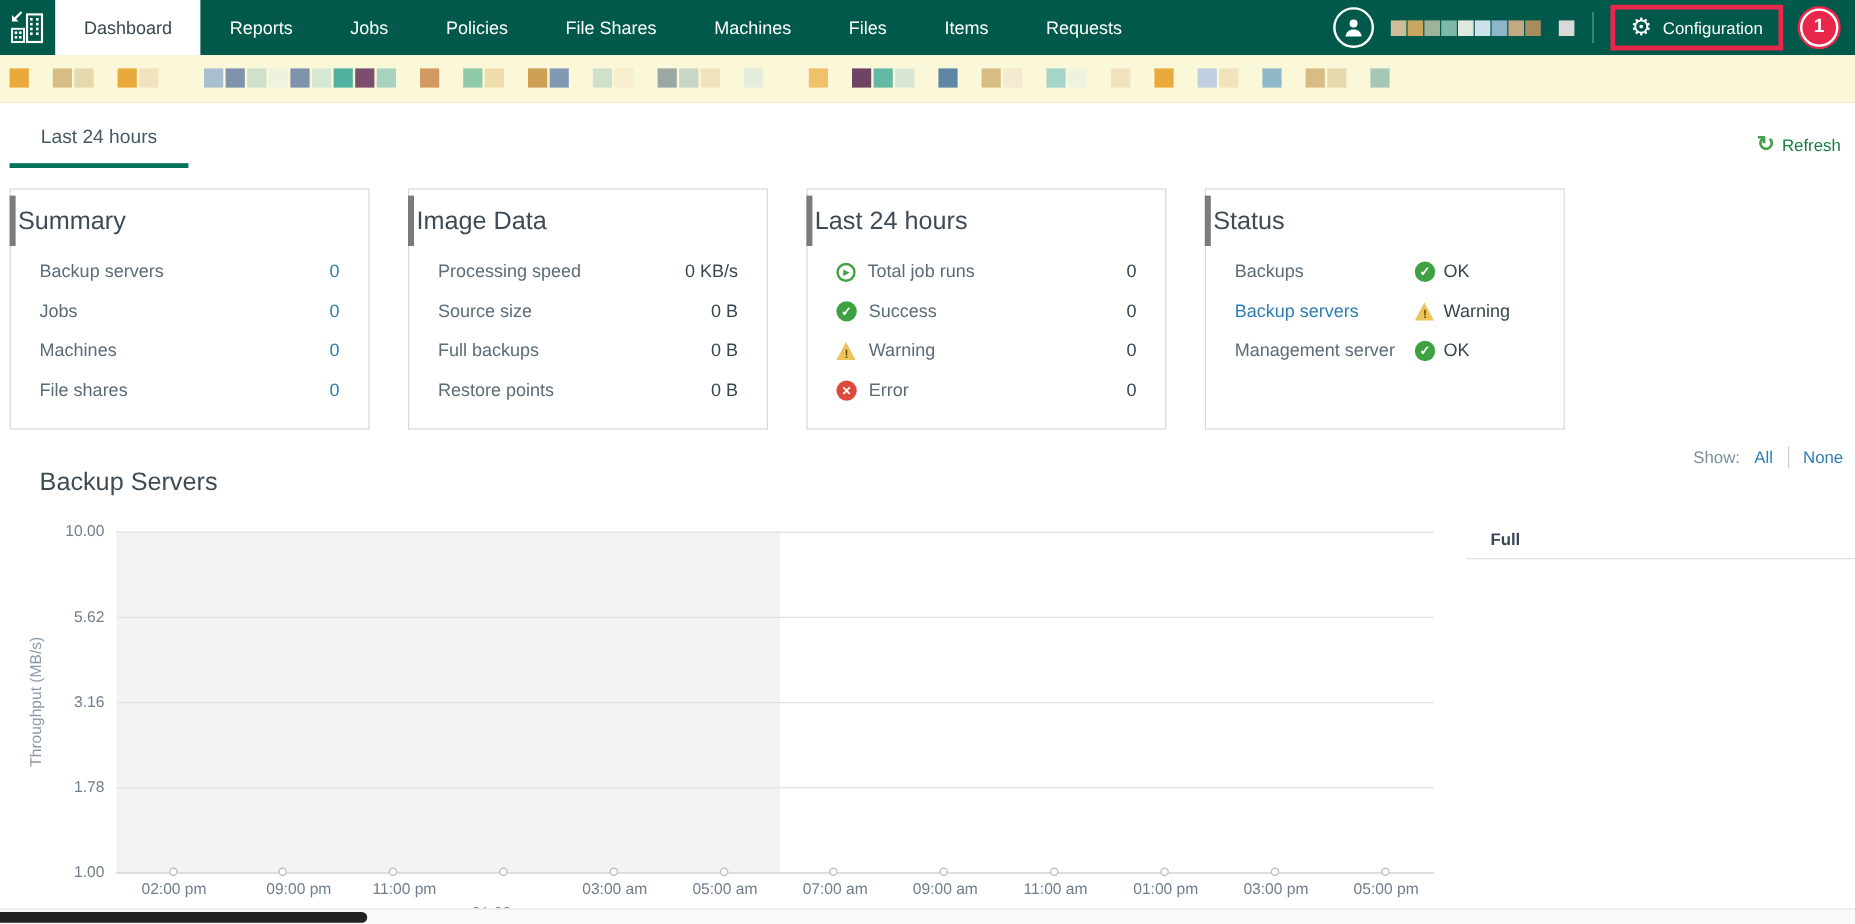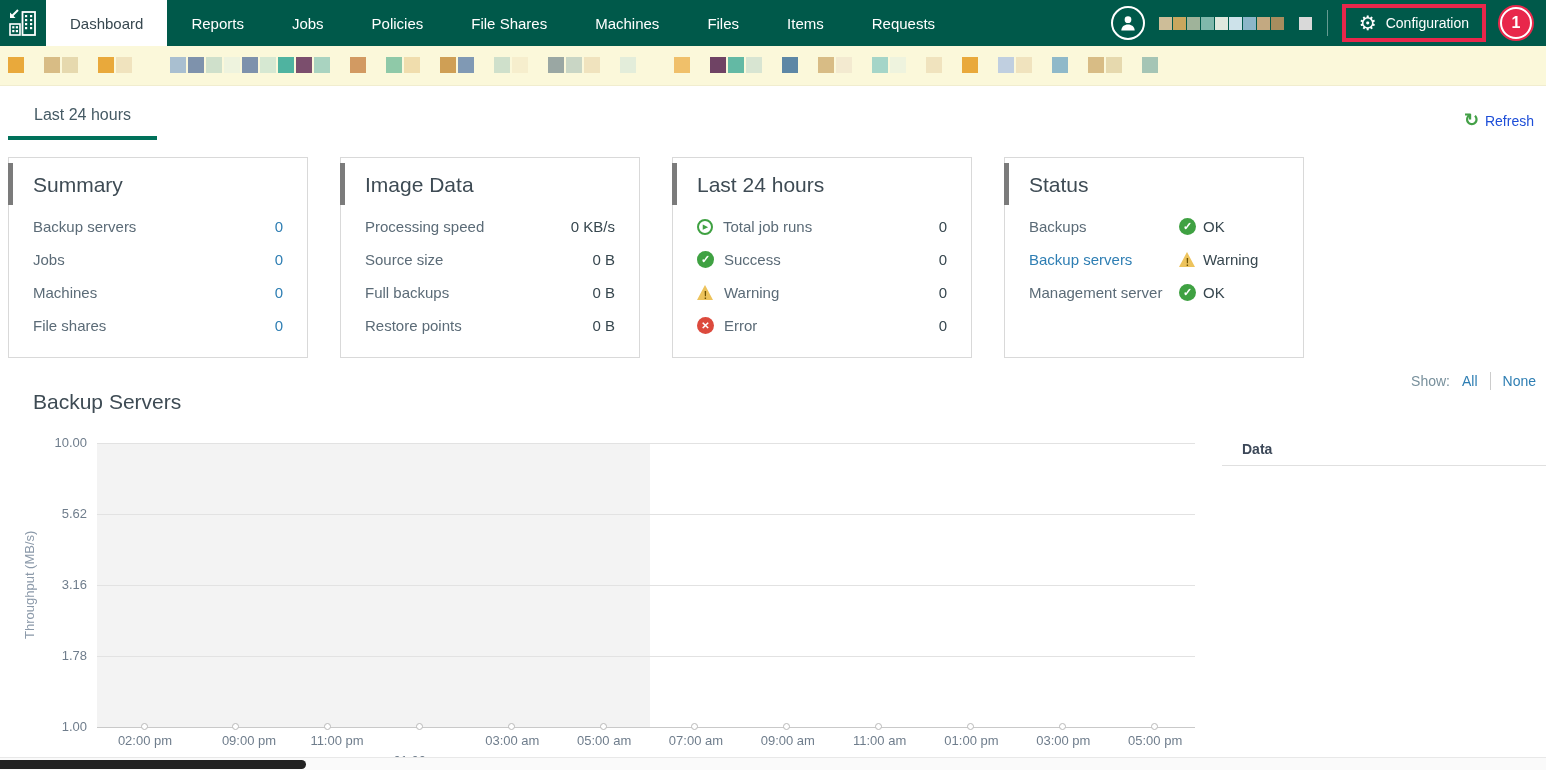--- a/index.html
+++ b/index.html
@@ -24,27 +24,27 @@
   .strip { position: absolute; top: 46px; left: 0; width: 1546px; height: 40px; background: #fbf8da; border-bottom: 1px solid #f1edcf; }
   .strip-mosaic { position: absolute; left: 8px; top: 11px; display: flex; }
   .strip-mosaic .sq { display: inline-block; flex: none; }
 
   
   .ptabs { position: absolute; top: 102px; left: 8px; display: flex; }
   .ptab { font-size: 16px; color: #455a64; padding: 4px 26px 12px; border-bottom: 4px solid #c9c9c9; margin-right: 2px; cursor: pointer; }
   .ptab.active { border-bottom-color: #00715a; }
   .refresh { position: absolute; top: 111px; right: 12px; display: flex; align-items: center; gap: 6px; cursor: pointer; }
   .refresh-ic::after { content: "\21BB"; color: #43a047; font-size: 18px; font-weight: bold; line-height: 1; }
-  .refresh-label { color: #1d4ed8; font-size: 14px; text-align: center; }
+  .refresh-label { color: #15803d; font-size: 14px; text-align: center; }
 
   
   .cards { position: absolute; top: 157px; left: 8px; display: flex; gap: 32px; }
   .card { position: relative; width: 300px; height: 201px; background: #fff; border: 1px solid #d9d9d9; }
   .card::before { content: ""; position: absolute; left: -1px; top: 5px; width: 5px; height: 42px; background: #7b7b7b; }
-  .card-title { font-size: 21px; color: #3e4b54; padding: 15px 24px 0; }
+  .card-title { font-size: 21px; color: #3e4b54; padding: 15px 6px 0; }
   .card-rows { margin-top: 13px; padding: 0 24px; }
   .row { display: flex; align-items: center; height: 33px; font-size: 15px; color: #5b6b77; }
   .row .label { flex: 1; }
   .row .val { color: #37474f; margin-left: 31px; }
   .row .val-link, .link { color: #2e7eb3; cursor: pointer; }
   .stat { width: 100px; display: flex; align-items: center; gap: 7px; color: #37474f; flex: none; }
 
   
   .ic { display: inline-flex; align-items: center; justify-content: center; width: 17px; height: 17px; margin-right: 10px; flex: none; }
   .stat .ic { margin-right: 0; }
@@ -365,20 +365,20 @@
       <div class="xtick" style="left: 778.14px;"></div>
       <div class="xlab" style="left: 742.64px;">11:00 am</div>
       <div class="xtick" style="left: 869.97px;"></div>
       <div class="xlab" style="left: 834.47px;">01:00 pm</div>
       <div class="xtick" style="left: 961.8px;"></div>
       <div class="xlab" style="left: 926.3px;">03:00 pm</div>
       <div class="xtick" style="left: 1053.63px;"></div>
       <div class="xlab" style="left: 1018.13px;">05:00 pm</div>
     </div>
 
-  <div class="legend-header">Data</div>
+  <div class="legend-header">Full</div>
   <div class="legend-rule"></div>
 
   <div class="hscroll">
     <div class="hthumb"></div>
   </div>
 
 </div>
 
 </body></html>

